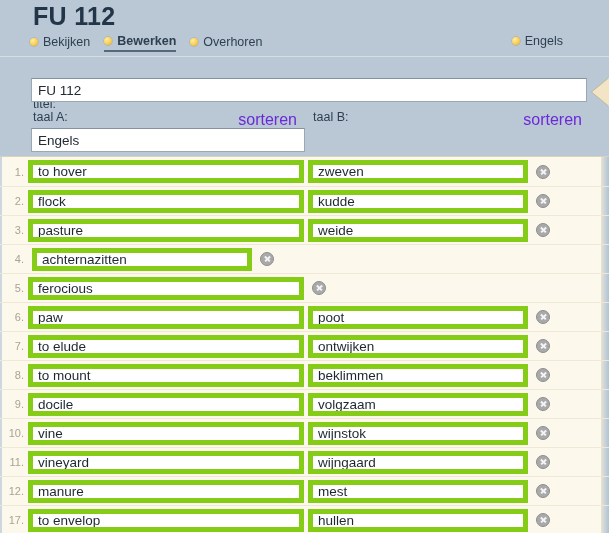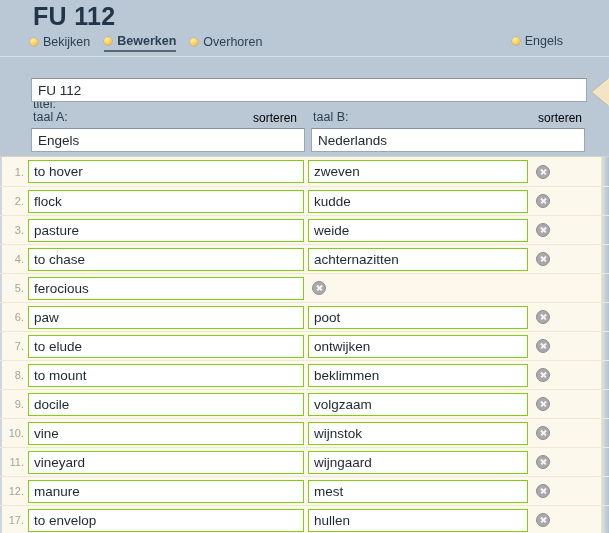--- a/index.html
+++ b/index.html
@@ -81,22 +81,22 @@
     left: 0; top: 58px;
     width: 609px; height: 96px;
   }
   .field-label {
     position: absolute;
     font-size: 12.5px;
     color: #2d3f50;
   }
   .sort-link {
     position: absolute;
-    font-size: 12px;
-    color: #000000;
+    font-size: 16px;
+    color: #6d28d9;
     cursor: pointer;
     margin-left: 36px;
   }
   .txt {
     position: absolute;
     background: #ffffff;
     border: 1px solid #9aa8b4;
     border-top-color: #8593a0;
     font-family: "Liberation Sans", sans-serif;
     font-size: 13.5px;
@@ -160,21 +160,21 @@
     width: 28px;
     text-align: right;
     padding-right: 4px;
     font-size: 11px;
     color: #a9a394;
     flex: 0 0 auto;
     user-select: none;
   }
   .cell-input {
     height: 23px;
-    border: 1px solid #84cc16;
+    border: 5px solid #84cc16;
     background: #ffffff;
     font-family: "Liberation Sans", sans-serif;
     font-size: 13.5px;
     color: #1e2730;
     padding: 0 5px;
     outline: none;
     line-height: 21px;
   }
   .cell-a { width: 276px; flex: 0 0 auto; }
   .cell-b { width: 220px; flex: 0 0 auto; margin-left: 4px; }
@@ -234,21 +234,20 @@
   <div class="form-area">
     <div class="field-label lbl-titel">titel:</div>
     <input class="txt txt-title" value="FU 112" style="">
 
     <div class="field-label lbl-taal-a">taal A:</div>
     <div class="sort-link sort-a">sorteren</div>
     <input class="txt txt-a" value="Engels" style="">
 
     <div class="field-label lbl-taal-b">taal B:</div>
     <div class="sort-link sort-b">sorteren</div>
-    <input class="txt txt-b" value="Nederlands" style="">
   </div>
 
   <div class="edge-arrow"></div>
 
   <div class="list-panel">
     <div class="list-edge-left"></div>
     <div class="list-edge-right"></div>
     <div id="rows-host">
         <div class="row">
           <div class="row-num">1.</div>
@@ -263,21 +262,20 @@
           <div class="del-btn"></div>
         </div>
         <div class="row">
           <div class="row-num">3.</div>
           <input class="cell-input cell-a" value="pasture" style="">
           <input class="cell-input cell-b" value="weide" style="">
           <div class="del-btn"></div>
         </div>
         <div class="row">
           <div class="row-num">4.</div>
-          <input class="cell-input cell-a" value="to chase" style="">
           <input class="cell-input cell-b" value="achternazitten" style="">
           <div class="del-btn"></div>
         </div>
         <div class="row">
           <div class="row-num">5.</div>
           <input class="cell-input cell-a" value="ferocious" style="">
           <div class="del-btn"></div>
         </div>
         <div class="row">
           <div class="row-num">6.</div>

